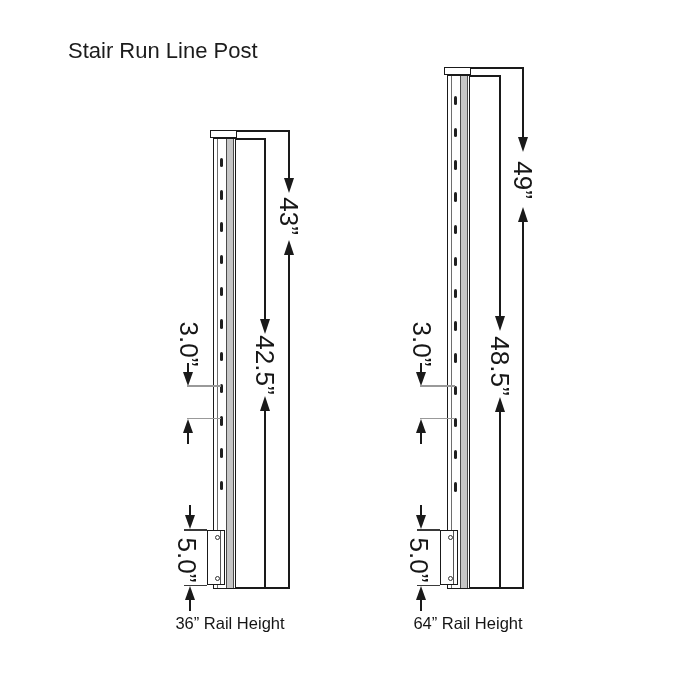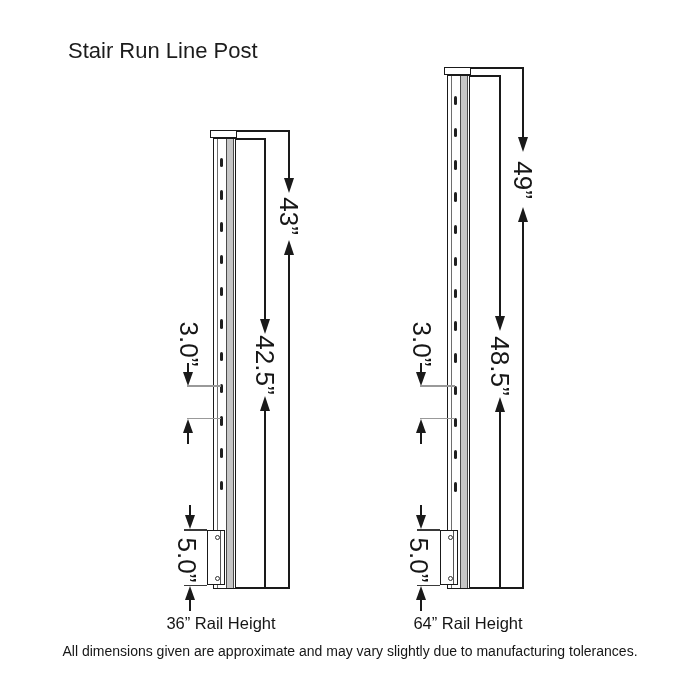--- a/index.html
+++ b/index.html
@@ -95,21 +95,21 @@
     <div class="vline" style="left:187px;top:433px;height:11px;"></div>
 
     <div class="vline" style="left:189px;top:505px;height:10px;"></div>
     <div class="tri sm down" style="left:185px;top:515px;"></div>
     <div class="leader dark" style="left:184px;top:529px;width:23px;"></div>
     <div class="dim-label" style="left:187px;top:560px;">5.0”</div>
     <div class="leader dark" style="left:184px;top:584.5px;width:23px;"></div>
     <div class="tri sm up" style="left:185px;top:586px;"></div>
     <div class="vline" style="left:189px;top:600px;height:11px;"></div>
 
-    <div class="rail-label" style="left:221px;top:614px;">36” Rail Height</div>
+    <div class="rail-label" style="left:230px;top:614px;">36” Rail Height</div>
   </div>
 
   <div class="abs" style="left:0;top:0;width:0;height:0;">
 
     <div class="cap" style="left:444px;top:67px;width:27px;height:8px;"></div>
     <div class="lug" style="left:448.5px;top:74px;width:7px;height:6px;"></div>
     <div class="lug" style="left:461px;top:74px;width:7px;height:6px;"></div>
 
     <div class="post-body" style="left:447px;top:75px;width:23px;height:514px;"></div>
     <div class="inner-line" style="left:451px;top:76px;height:512px;"></div>
@@ -164,15 +164,14 @@
     <div class="tri sm down" style="left:416px;top:515px;"></div>
     <div class="leader dark" style="left:417px;top:529px;width:23px;"></div>
     <div class="dim-label" style="left:419px;top:560px;">5.0”</div>
     <div class="leader dark" style="left:417px;top:584.5px;width:23px;"></div>
     <div class="tri sm up" style="left:416px;top:586px;"></div>
     <div class="vline" style="left:420px;top:600px;height:11px;"></div>
 
     <div class="rail-label" style="left:468px;top:614px;">64” Rail Height</div>
   </div>
 
-  <div class="footer">All dimensions given are approximate and may vary slightly due to manufacturing tolerances.</div>
 
 </div>
 
 </body></html>

